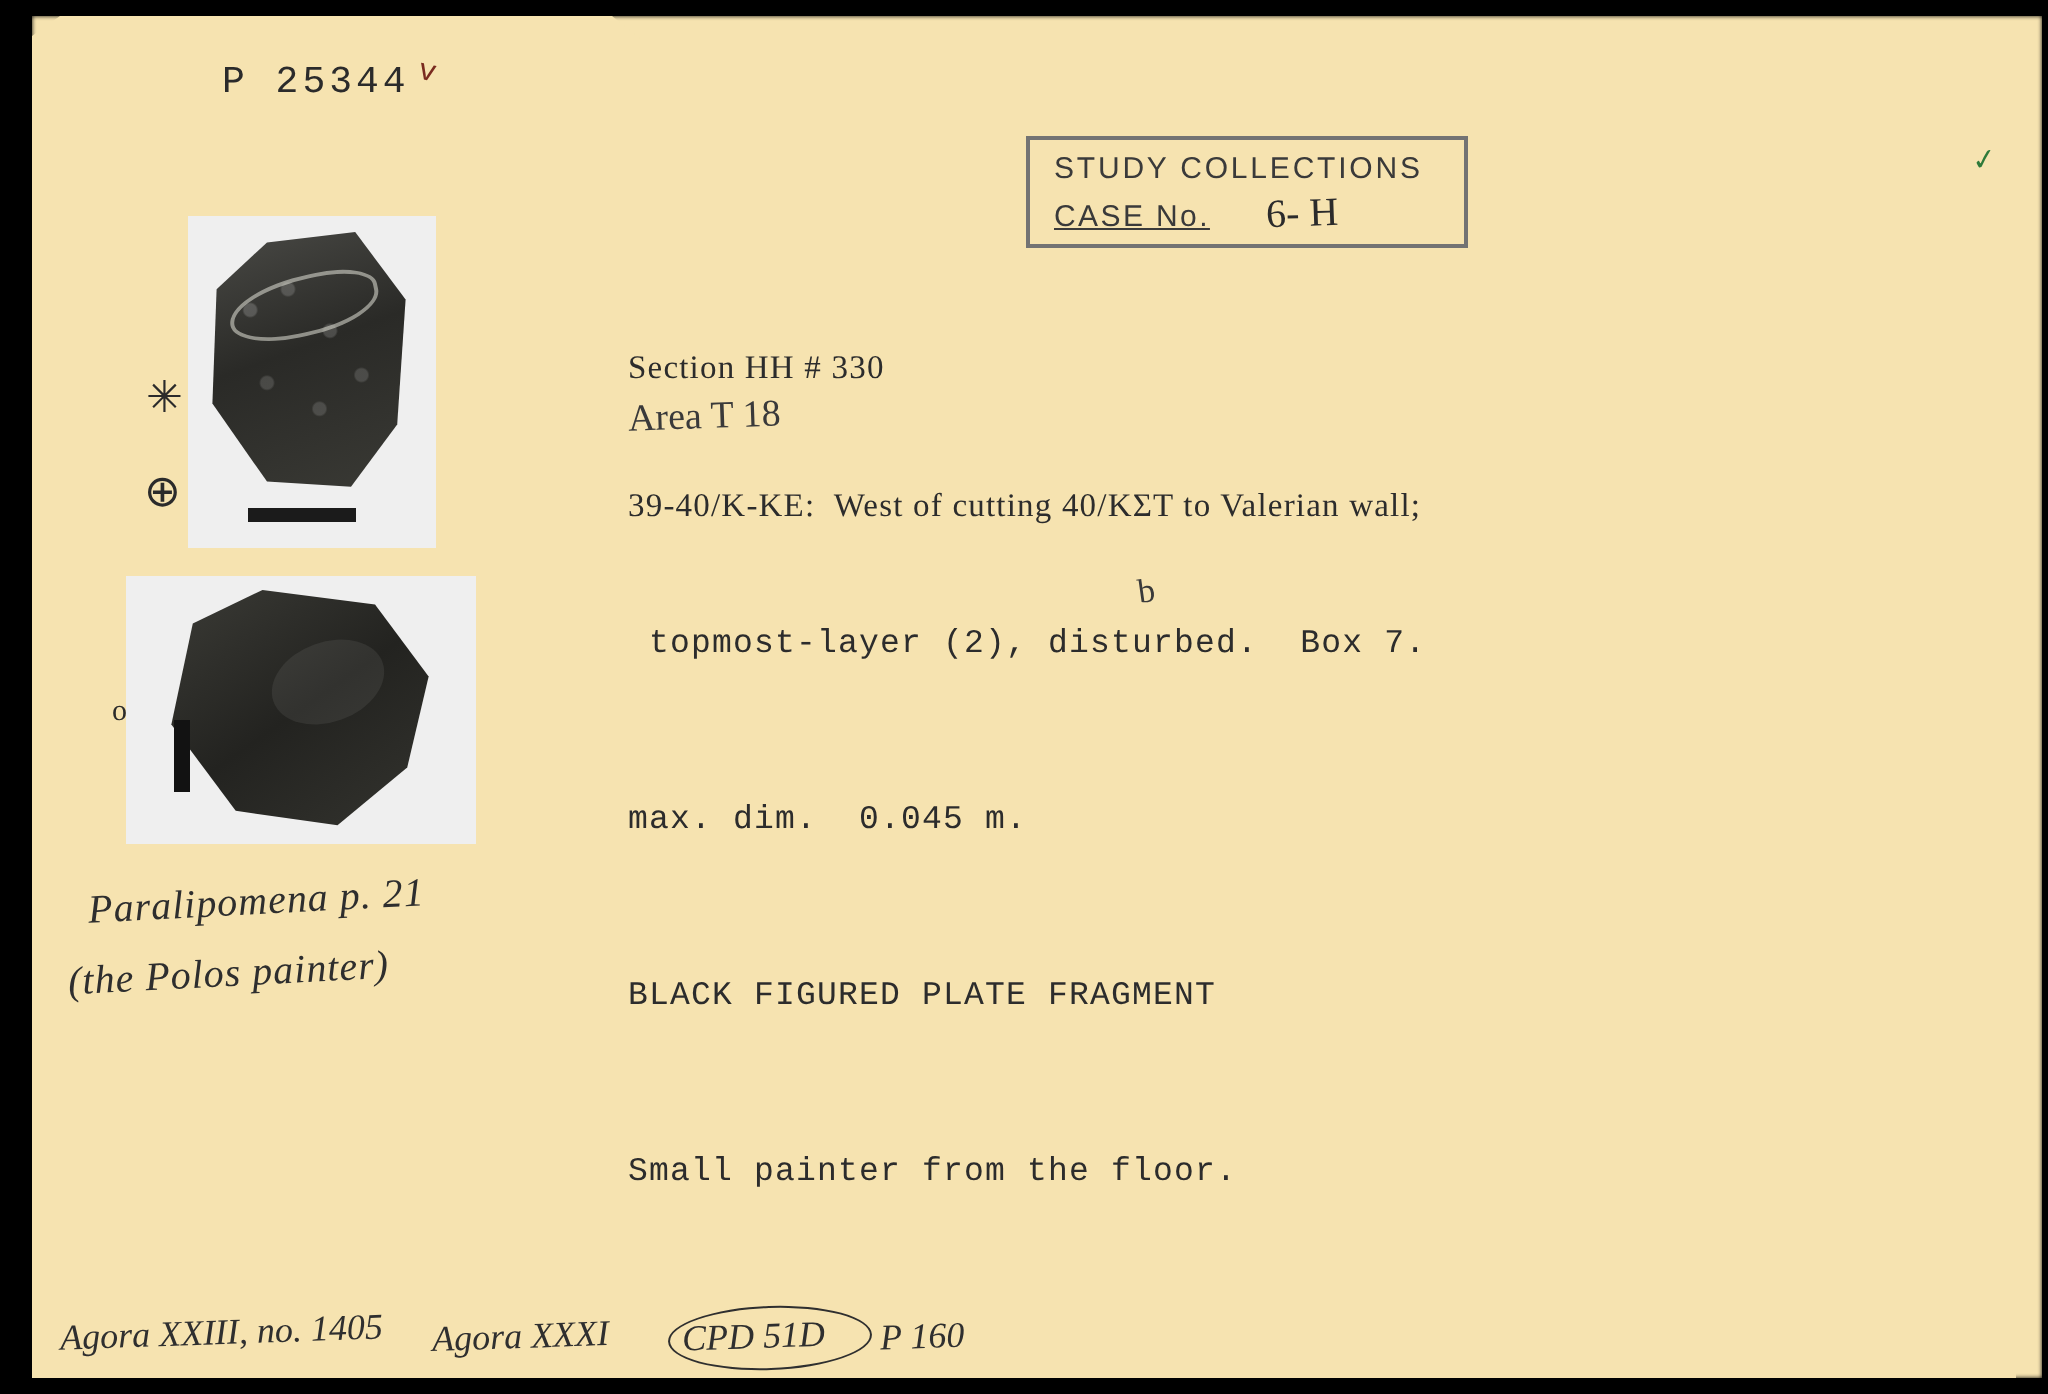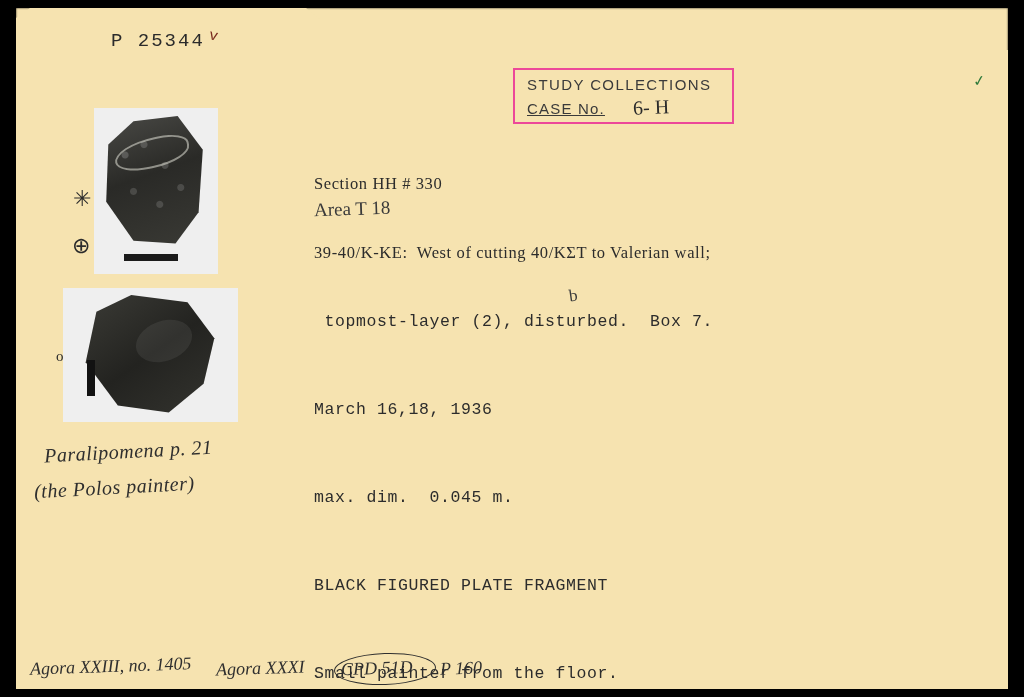--- a/index.html
+++ b/index.html
@@ -23,20 +23,21 @@
 
   
   .card {
     position: absolute;
     left: 16px;
     top: 8px;
     width: 992px;
     height: 681px;
     background: #f6e3b0;
     box-shadow: 0 0 2px #000 inset;
+    padding-left: 13px;
   }
   .card-body {
     position: absolute;
     left: 0;
     top: 0;
     width: 992px;
     height: 681px;
     background: #f6e3b0;
     clip-path: polygon(0px 10px, 14px 0px, 290px 0px, 305px 12px, 305px 42px, 992px 42px, 992px 681px, 0px 681px);
   }
@@ -70,21 +71,21 @@
     transform: rotate(-8deg);
   }
 
   
   .stamp-box {
     position: absolute;
     left: 497px;
     top: 60px;
     width: 221px;
     height: 56px;
-    border: 2px solid #ec4899;
+    border: 2px solid #737373;
     box-sizing: border-box;
   }
   .stamp-line1 {
     position: absolute;
     left: 12px;
     top: 6px;
     font-family: "Liberation Sans", sans-serif;
     font-size: 15px;
     letter-spacing: 1.4px;
     color: #3a3a3a;
@@ -349,21 +350,20 @@
     <div class="hand" id="mark-circle-cross">⊕</div>
     <div class="hand" id="mark-small-o">o</div>
 
     <div class="hand-note" id="note-paralipomena">Paralipomena p. 21</div>
     <div class="hand-note" id="note-polos">(the Polos painter)</div>
 
     <div class="typed">
       <p class="tight">Section HH # 330</p>
       <p class="tight">39-40/K-KE:  West of cutting 40/KΣT to Valerian wall;</p>
       <p> topmost-layer (2), disturbed.  Box 7.</p>
-      <p>March 16,18, 1936</p>
       <p>max. dim.  0.045 m.</p>
       <p>BLACK FIGURED PLATE FRAGMENT</p>
       <p>Small painter from the floor.</p>
       
       
       
       
       
       
       

